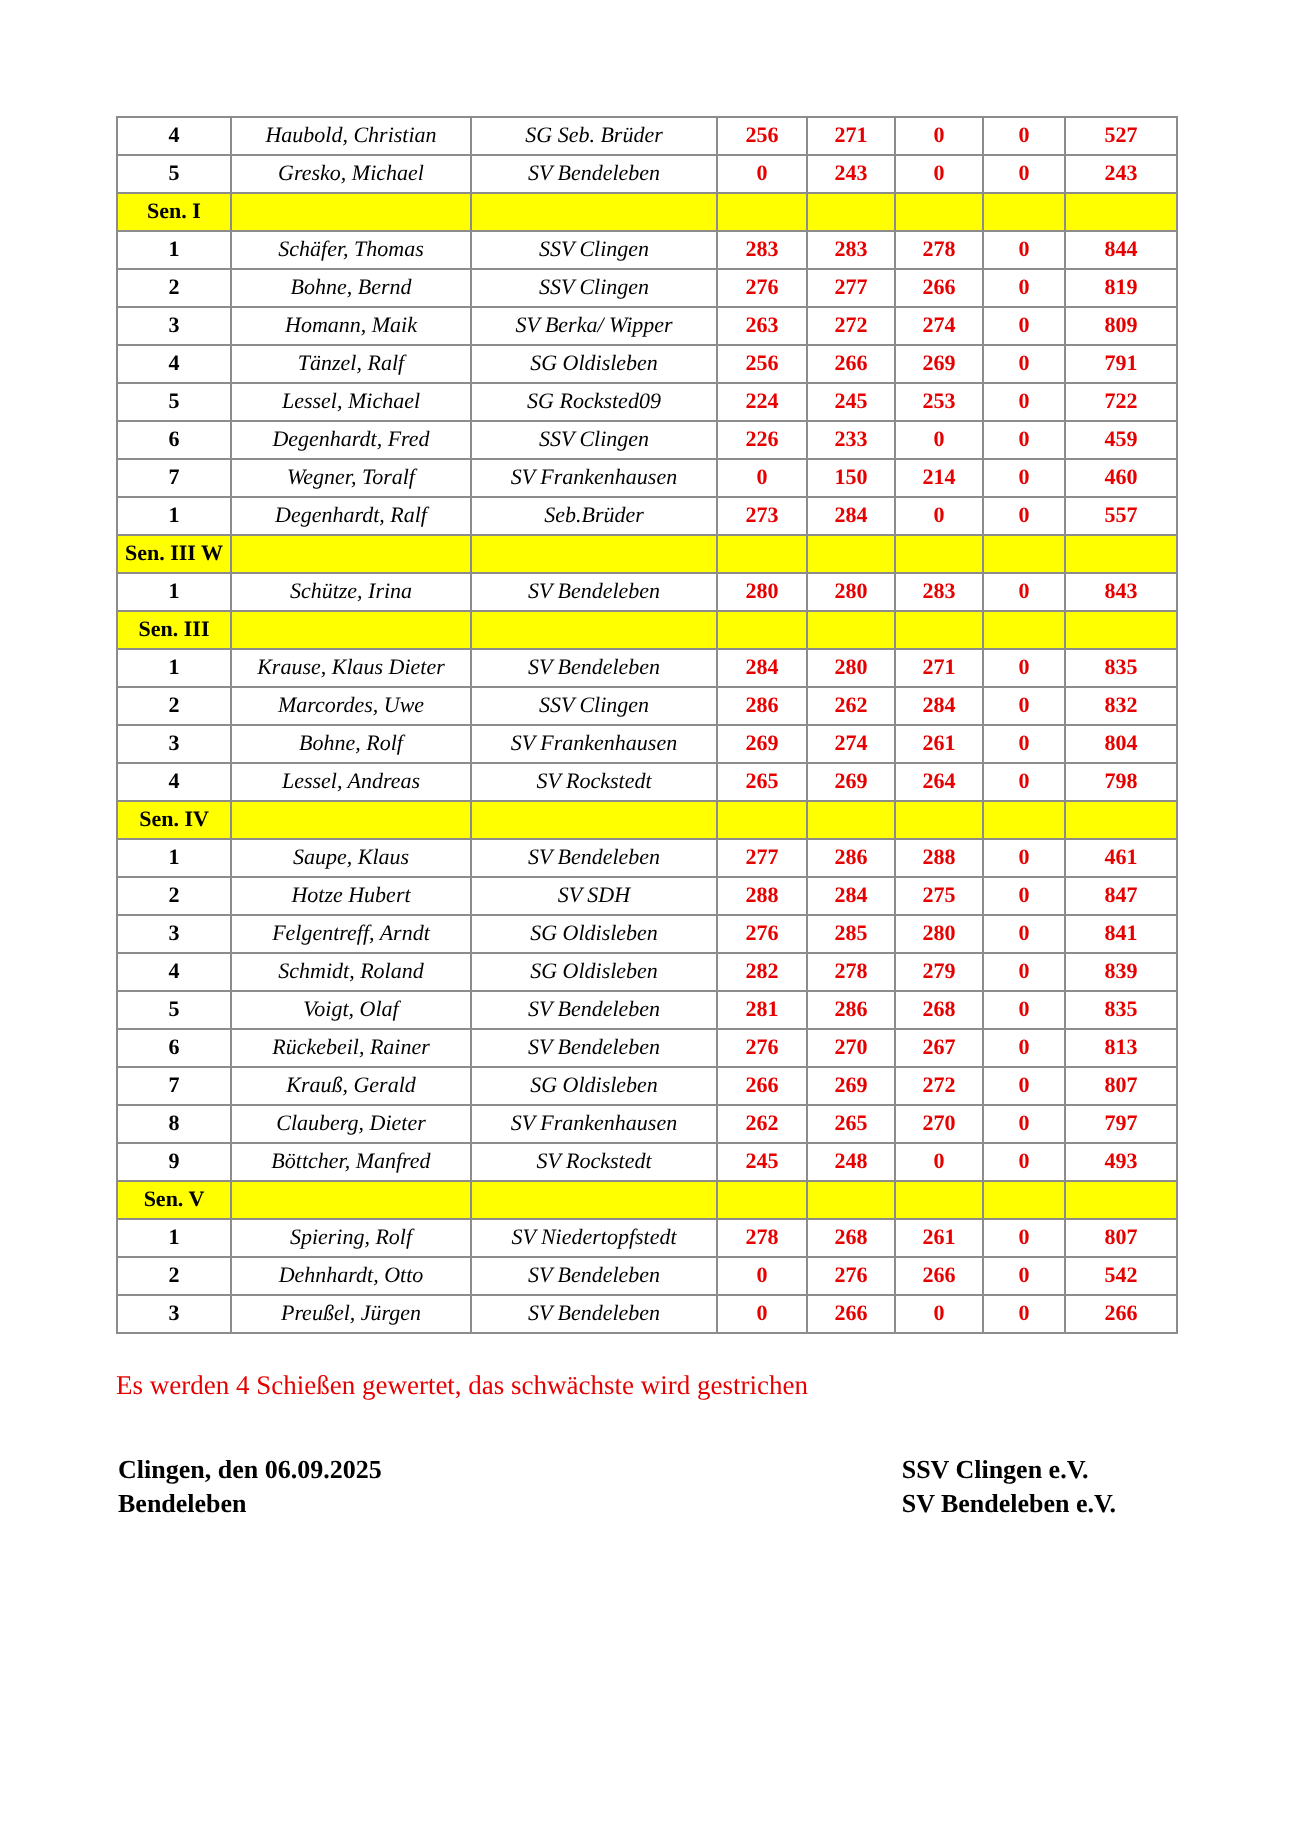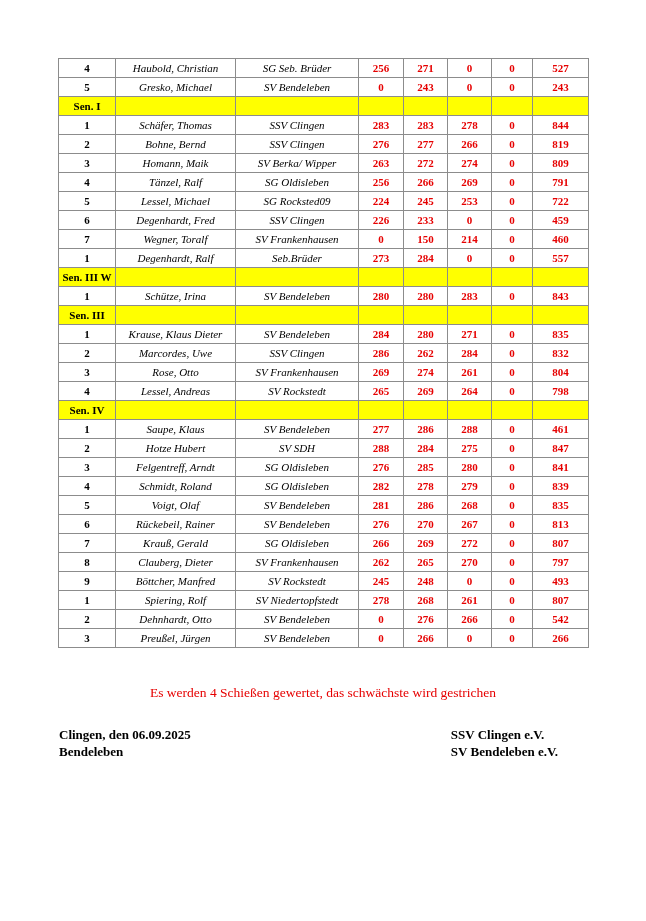--- a/index.html
+++ b/index.html
@@ -18,21 +18,21 @@
     text-align:center;vertical-align:middle;
     white-space:nowrap;overflow:hidden;
   }
   td.rank{font-weight:bold;}
   td.name,td.club{font-weight:normal;font-style:italic;}
   td.score{font-weight:bold;color:var(--score_red,#e60000);}
   tr.section-row td{background:var(--section_yellow,#ffff00);}
   td.section-label{font-weight:bold;text-align:center;overflow:visible;}
   .note{
     position:absolute;left:58px;top:685px;width:530px;
-    text-align:center;font-size:13.5px;color:var(--score_red,#e60000);
+    text-align:left;font-size:13.5px;color:var(--score_red,#e60000);
   }
   .sig{position:absolute;top:726px;font-size:13px;font-weight:bold;line-height:17px;}
   .sig-left{left:59px;}
   .sig-mid{left:233px;}
   .sig-right{right:88px;}
 </style>
 </head>
 <body>
 
 <div class="page" style="--score_red: #e60000; --section_yellow: #ffff00; --grid_line: #8c8c8c; --text: #000000; --page_background: #ffffff;">
@@ -204,21 +204,21 @@
           <td class="name">Marcordes, Uwe</td>
           <td class="club">SSV Clingen</td>
           <td class="score">286</td>
           <td class="score">262</td>
           <td class="score">284</td>
           <td class="score">0</td>
           <td class="score total">832</td>
         </tr>
         <tr class="player-row">
           <td class="rank">3</td>
-          <td class="name">Rose, Otto</td>
+          <td class="name">Bohne, Rolf</td>
           <td class="club">SV Frankenhausen</td>
           <td class="score">269</td>
           <td class="score">274</td>
           <td class="score">261</td>
           <td class="score">0</td>
           <td class="score total">804</td>
         </tr>
         <tr class="player-row">
           <td class="rank">4</td>
           <td class="name">Lessel, Andreas</td>
@@ -322,20 +322,30 @@
         <tr class="player-row">
           <td class="rank">9</td>
           <td class="name">Böttcher, Manfred</td>
           <td class="club">SV Rockstedt</td>
           <td class="score">245</td>
           <td class="score">248</td>
           <td class="score">0</td>
           <td class="score">0</td>
           <td class="score total">493</td>
         </tr>
+        <tr class="section-row">
+          <td class="section-label">Sen. V</td>
+          <td></td>
+          <td></td>
+          <td></td>
+          <td></td>
+          <td></td>
+          <td></td>
+          <td></td>
+        </tr>
         <tr class="player-row">
           <td class="rank">1</td>
           <td class="name">Spiering, Rolf</td>
           <td class="club">SV Niedertopfstedt</td>
           <td class="score">278</td>
           <td class="score">268</td>
           <td class="score">261</td>
           <td class="score">0</td>
           <td class="score total">807</td>
         </tr>

